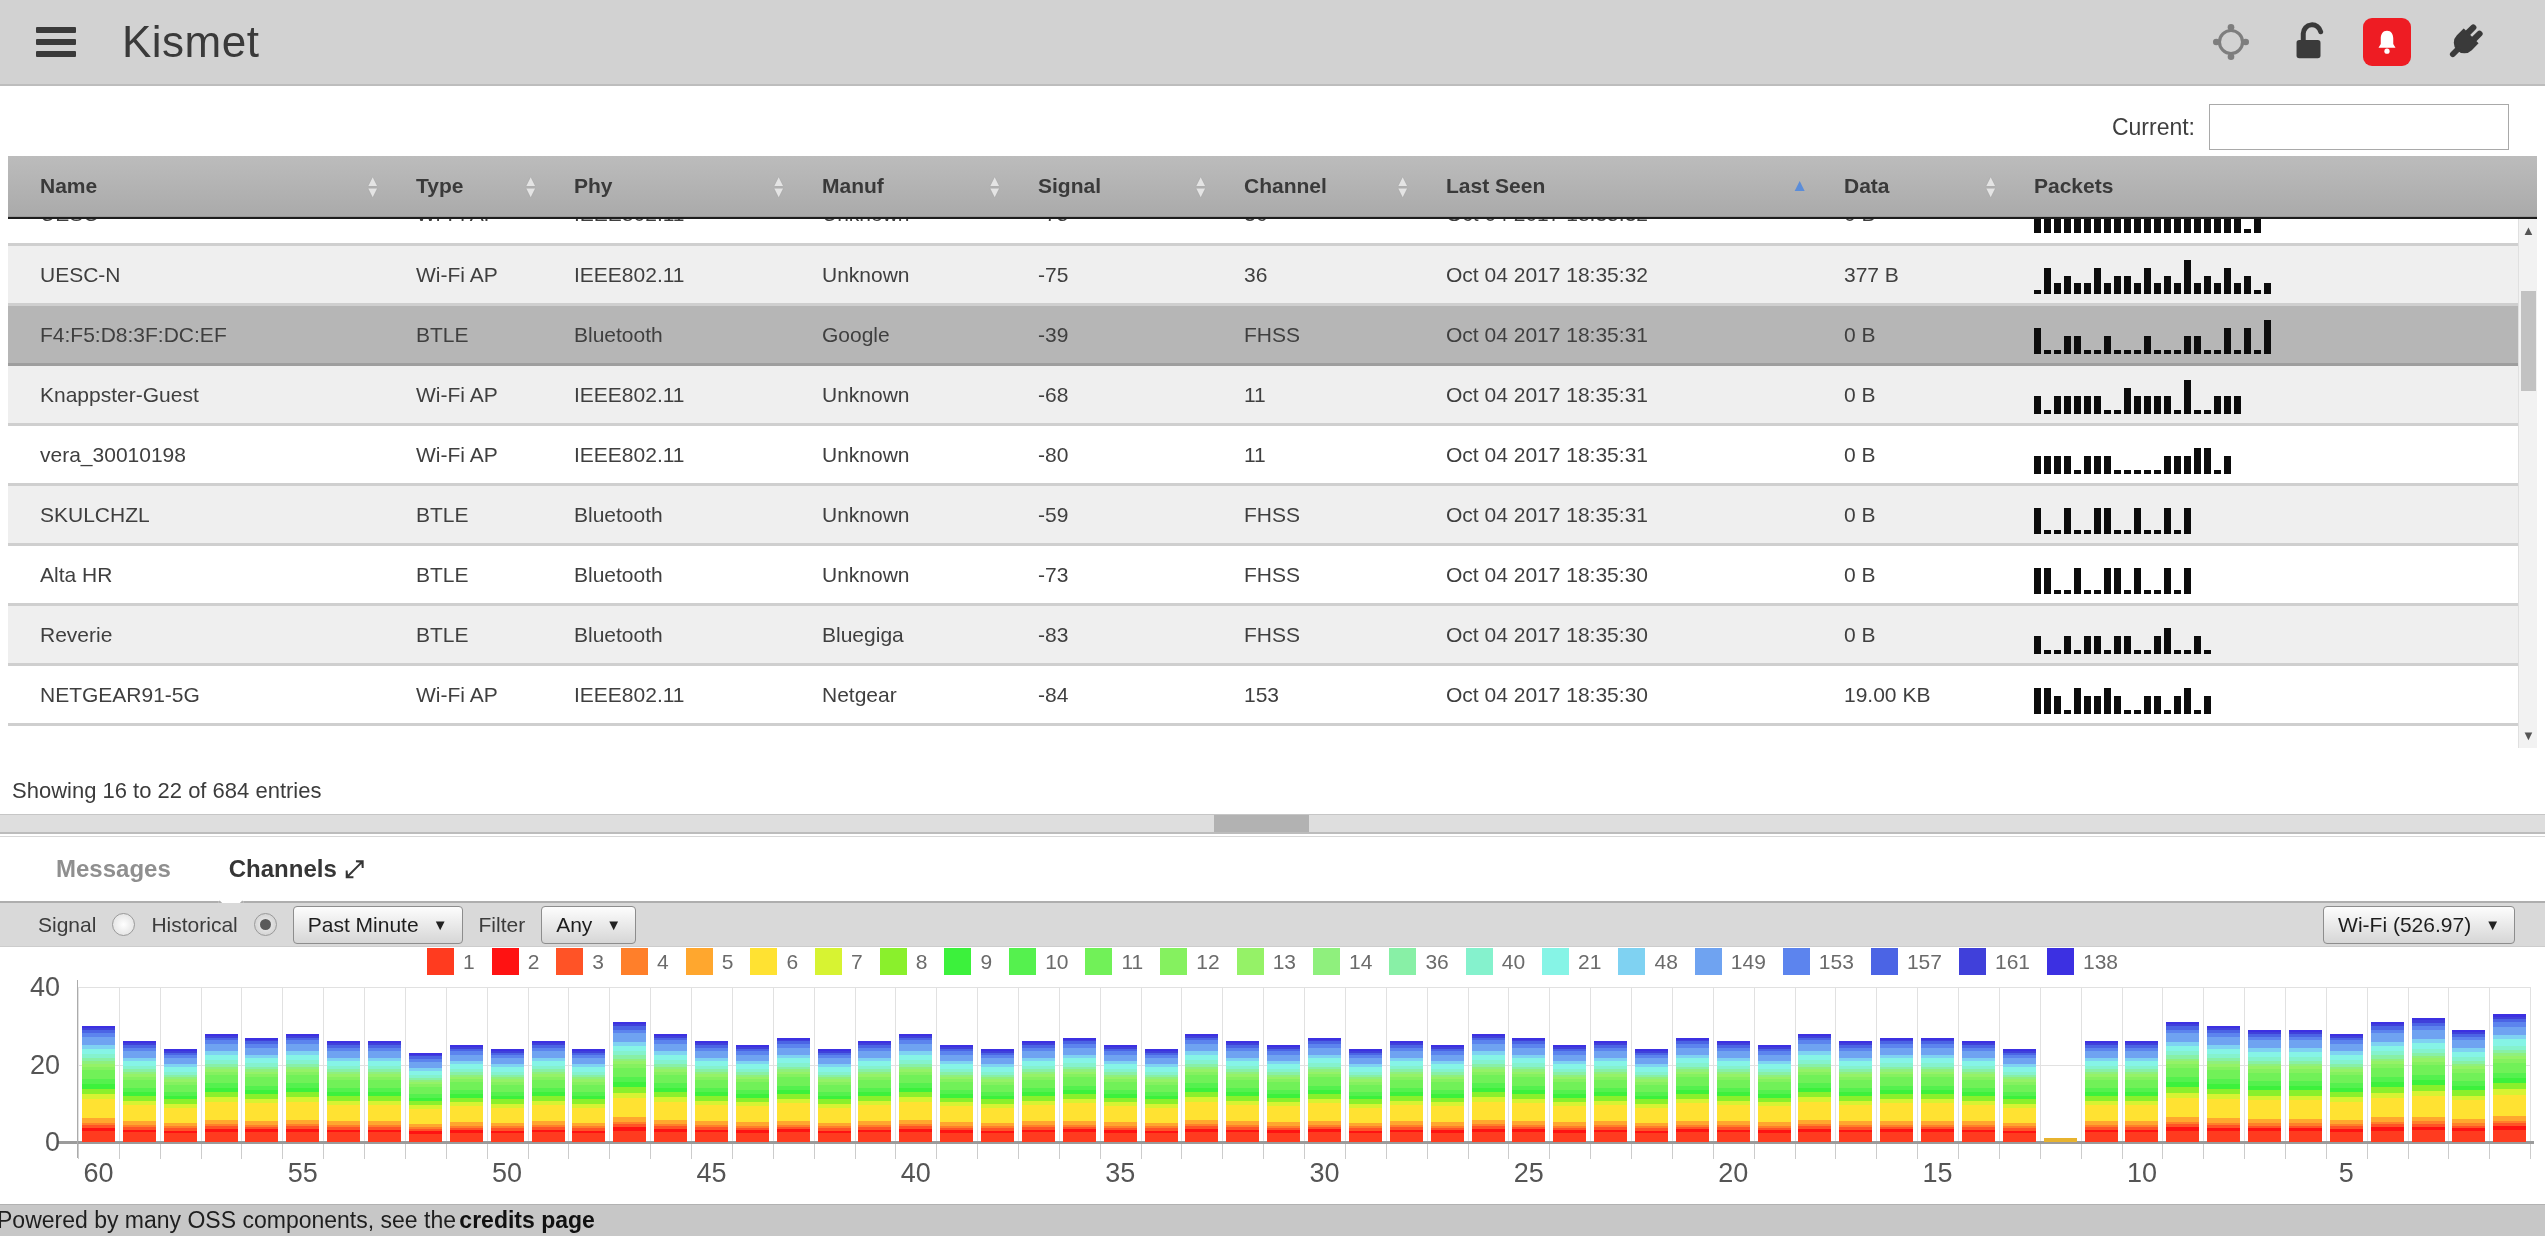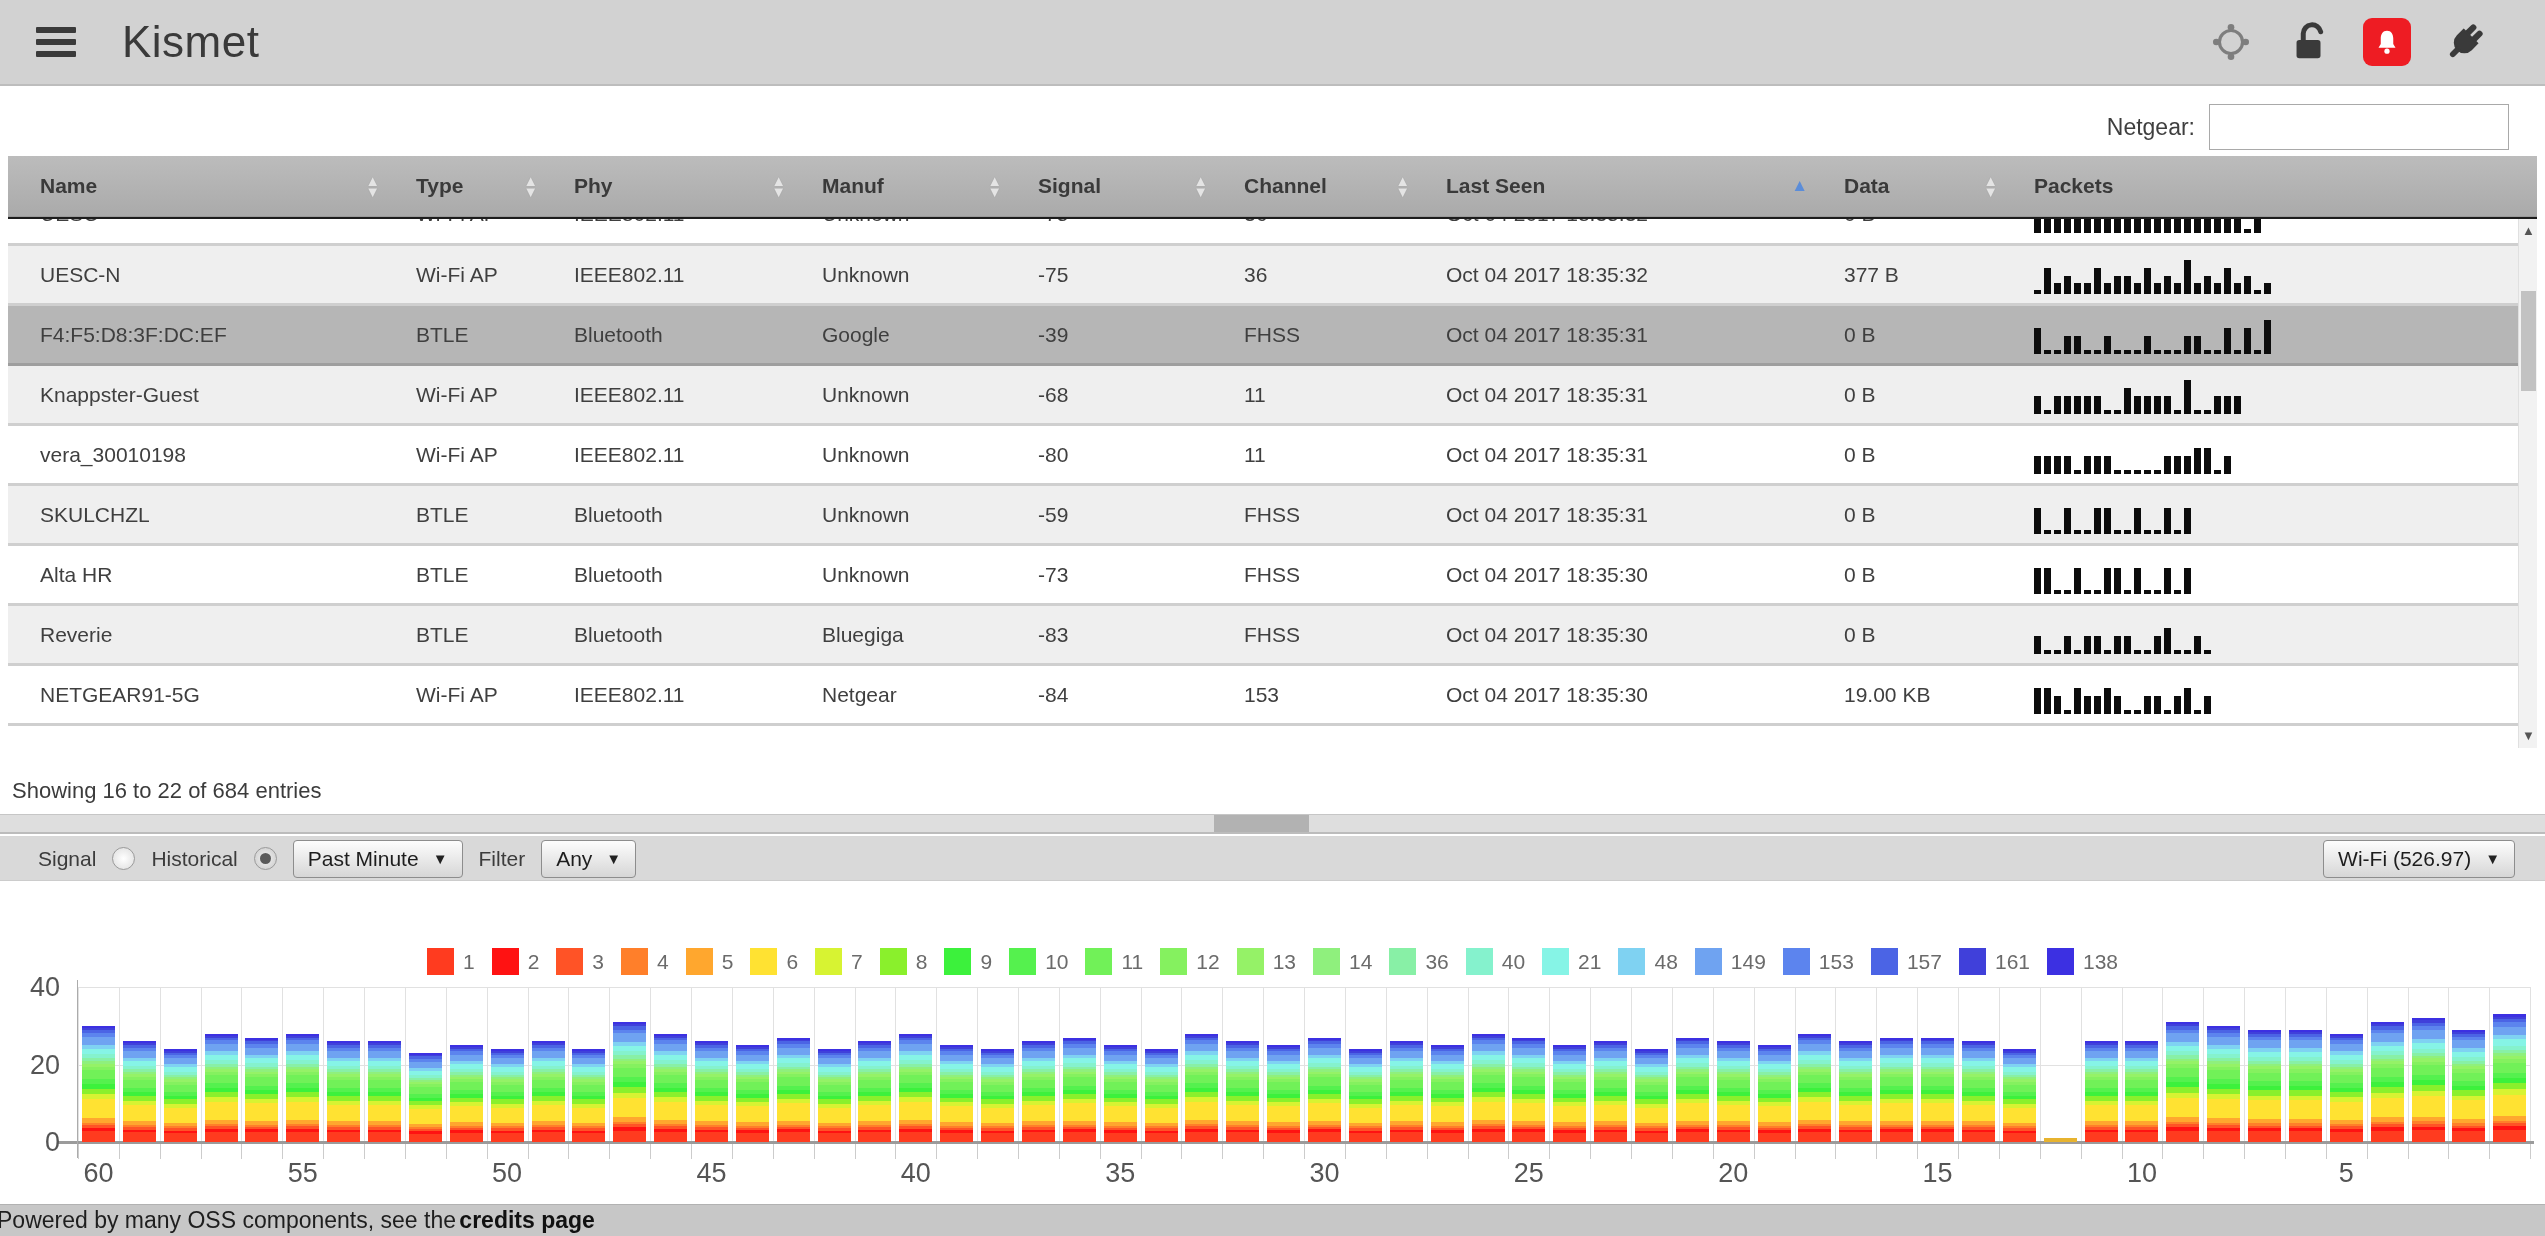--- a/index.html
+++ b/index.html
@@ -146,21 +146,21 @@
           <rect x="13.2" y="2.5" width="2.2" height="6" rx="1"></rect>
           <path d="M7 8 h10 v4.5 a5 5 0 0 1 -10 0 Z"></path>
           <rect x="11" y="16.5" width="2" height="5.5" rx="1"></rect>
         </g>
       </svg>
     </div>
   </div>
 </div>
 
 <div class="search-row">
-  <label>Netgear:</label>
+  <label>Current:</label>
   <input type="text" placeholder="" style="">
 </div>
 
 <div class="table-wrap">
   <table>
     <colgroup id="cg-head">
         <col style="width: 392px;">
         <col style="width: 158px;">
         <col style="width: 248px;">
         <col style="width: 216px;">
@@ -514,20 +514,30 @@
   </div>
 </div>
 
 <div class="summary">Showing 16 to 22 of 684 entries</div>
 
 <div class="splitter">
   <div class="grip"></div>
 </div>
 
 <div class="panel">
+  <div class="tabs">
+    <div class="tab inactive">
+      <span>Messages</span>
+    </div>
+    <div class="tab active">
+      <span>Channels</span>
+      <span class="expand">⤢</span>
+    </div>
+    <div class="notch"></div>
+  </div>
 
   <div class="controls">
     <span>Signal</span>
     <span class="radio"></span>
     <span>Historical</span>
     <span class="radio on"></span>
     <span class="btn">
       <span>Past Minute</span>
         <span class="caret">▼</span>
     </span>

